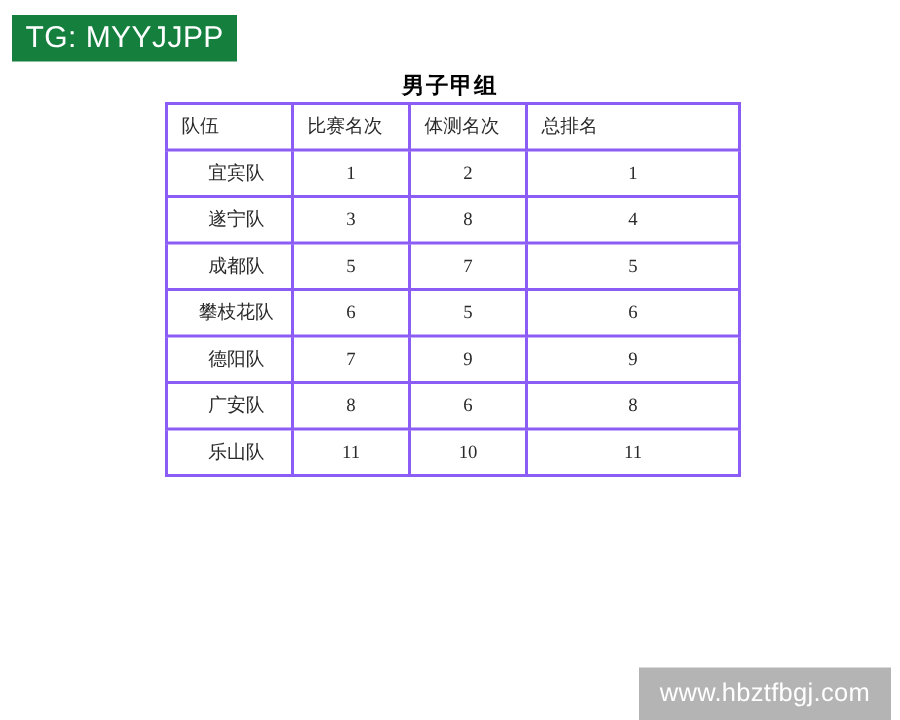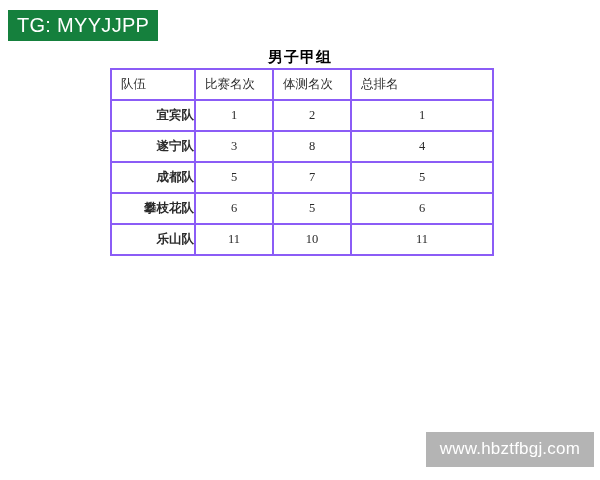--- a/index.html
+++ b/index.html
@@ -56,35 +56,34 @@
     color: #2a2a2a;
     font-family: "Liberation Serif", serif;
     padding: 0;
     font-weight: normal;
   }
   table.rank-table th {
     text-align: left;
     padding-left: 9px;
   }
   table.rank-table td.team {
-    text-align: right;
+    text-align: center;
     padding-left: 9px;
-    font-weight: bold;
   }
   table.rank-table td.num {
     text-align: center;
   }
   col.c0 { width: 84px; }
   col.c1 { width: 78px; }
   col.c2 { width: 78px; }
   col.c3 { width: 142px; }
   .watermark {
     position: absolute;
     right: 6px;
-    bottom: 13px;
+    bottom: 0;
     background: #b4b4b4;
     color: #ffffff;
     font-size: 17px;
     font-family: "Liberation Sans", sans-serif;
     padding: 7px 14px 8px 14px;
     letter-spacing: 0.2px;
   }
 </style>
 </head>
 <body>
@@ -128,20 +127,32 @@
         <td class="num">7</td>
         <td class="num">5</td>
       </tr>
       <tr>
         <td class="team">攀枝花队</td>
         <td class="num">6</td>
         <td class="num">5</td>
         <td class="num">6</td>
       </tr>
       <tr>
+        <td class="team">德阳队</td>
+        <td class="num">7</td>
+        <td class="num">9</td>
+        <td class="num">9</td>
+      </tr>
+      <tr>
+        <td class="team">广安队</td>
+        <td class="num">8</td>
+        <td class="num">6</td>
+        <td class="num">8</td>
+      </tr>
+      <tr>
         <td class="team">乐山队</td>
         <td class="num">11</td>
         <td class="num">10</td>
         <td class="num">11</td>
       </tr>
     </tbody>
   </table>
 </div>
 
 <div class="watermark">www.hbztfbgj.com</div>

